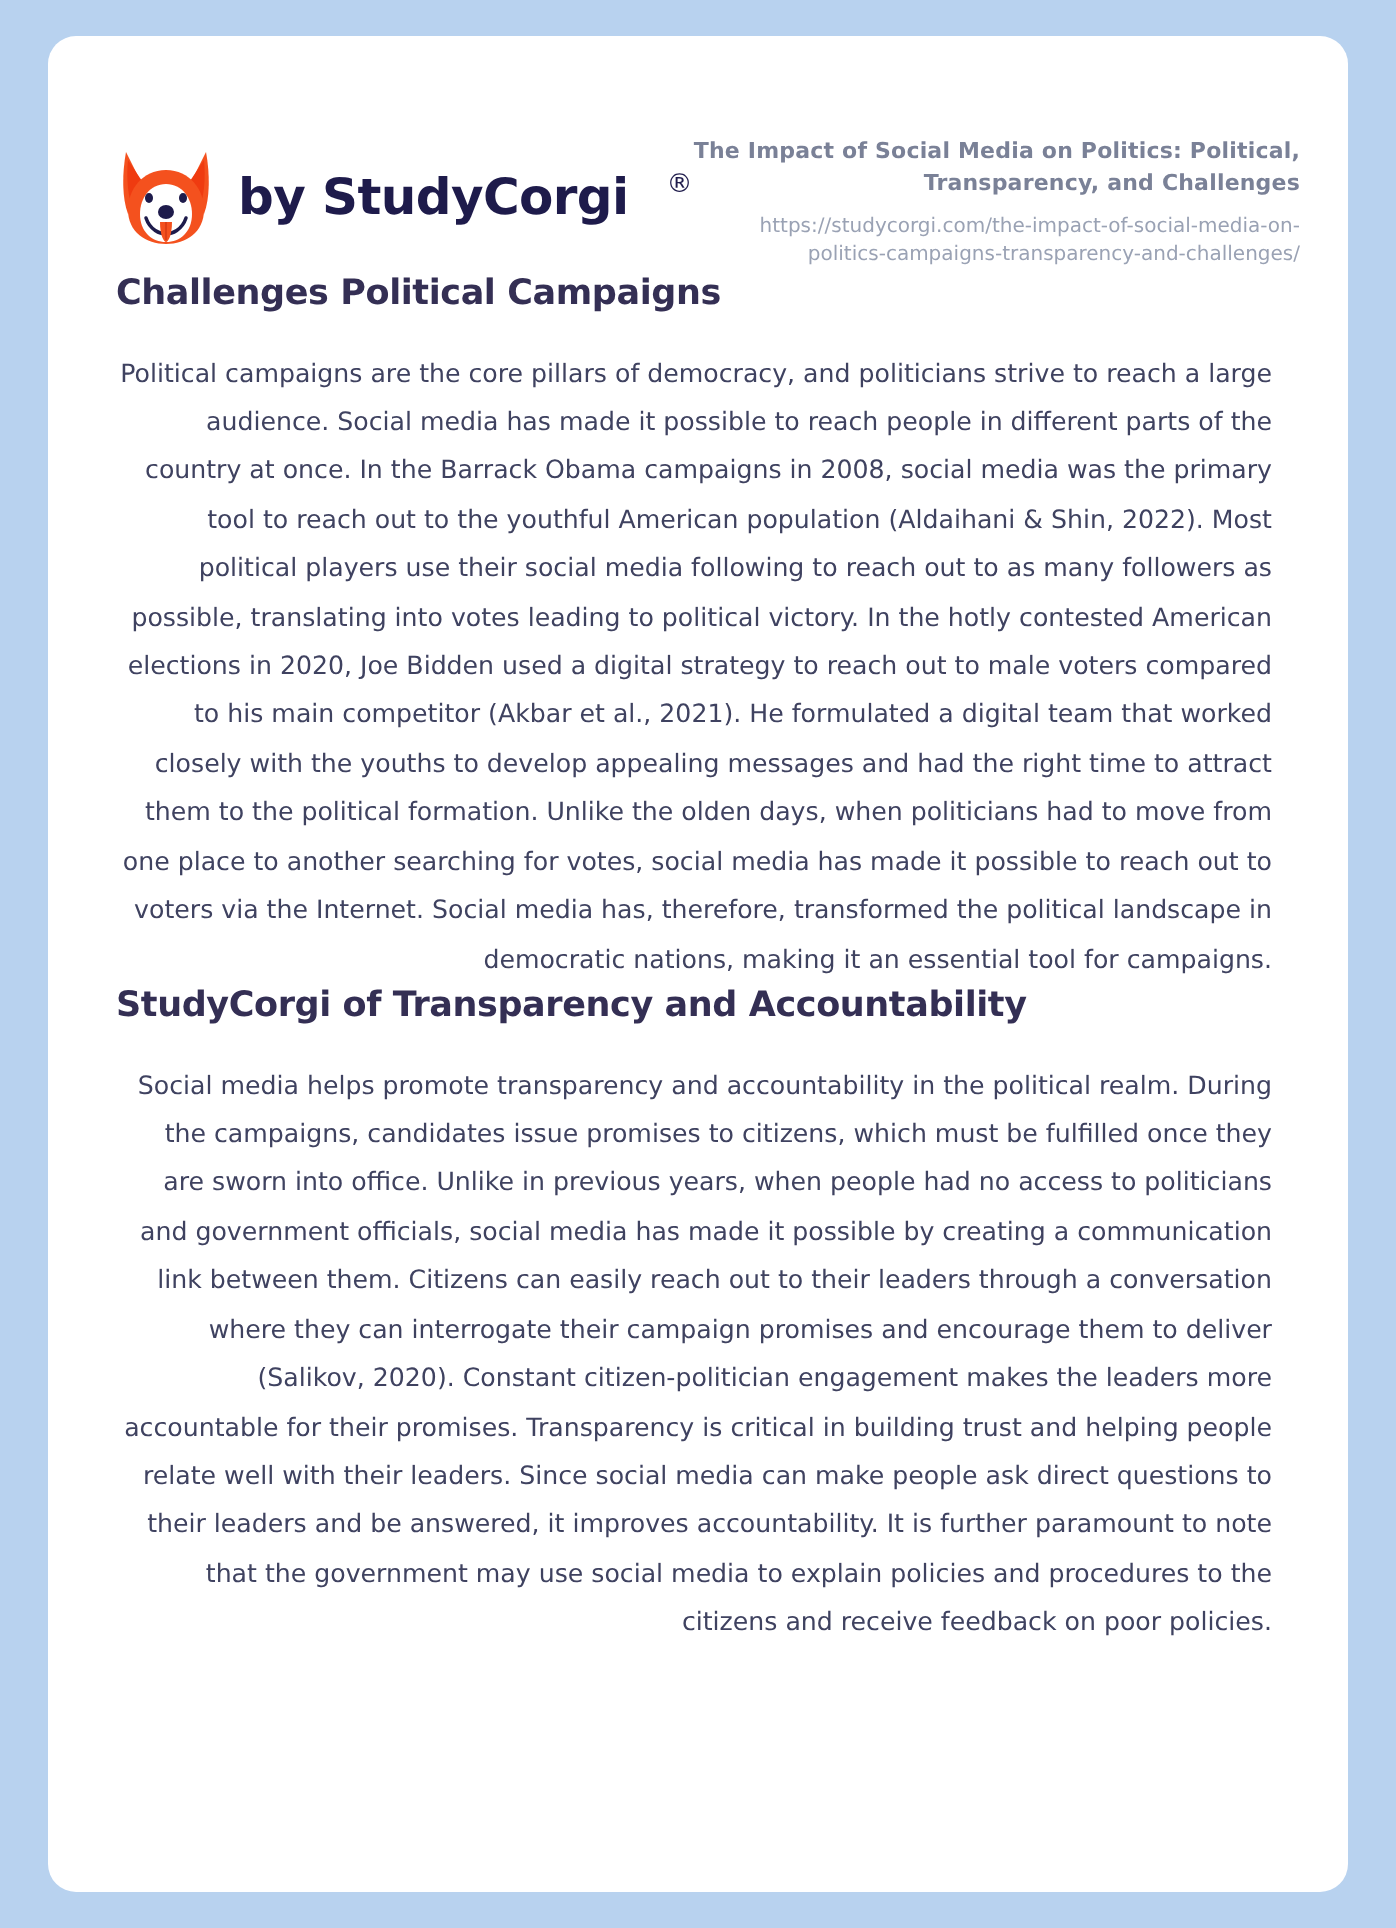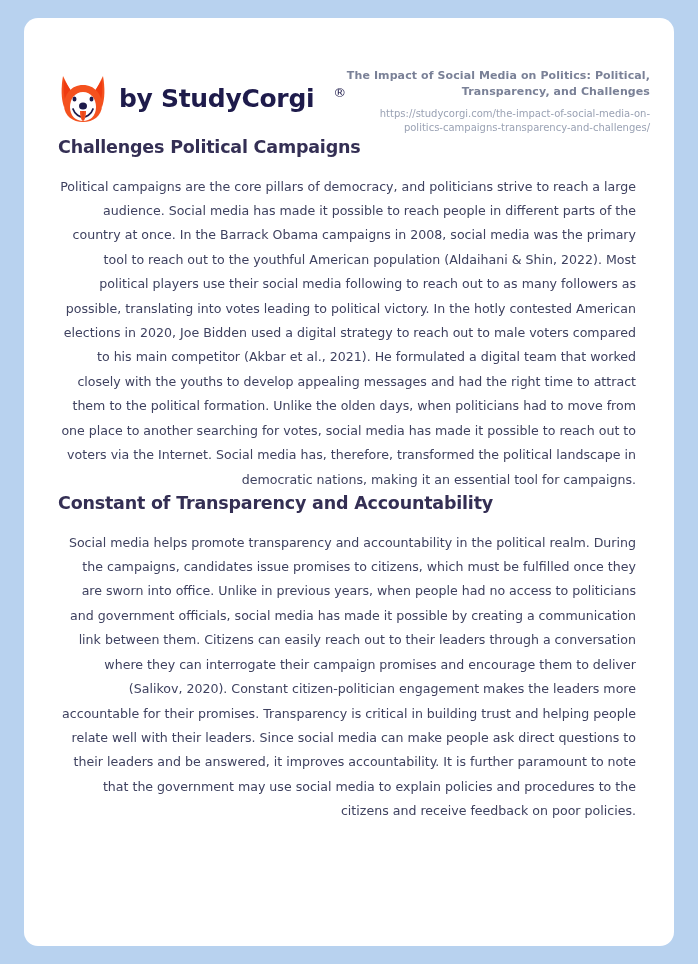--- a/index.html
+++ b/index.html
@@ -146,18 +146,18 @@
       <div class="doc-url">https://studycorgi.com/the-impact-of-social-media-on-politics-campaigns-transparency-and-challenges/</div>
     </div>
 
   </div>
 
   <div class="content">
 
     <h2 class="section-heading sec-1">Challenges Political Campaigns</h2>
     <p class="body-text">Political campaigns are the core pillars of democracy, and politicians strive to reach a large audience. Social media has made it possible to reach people in different parts of the country at once. In the Barrack Obama campaigns in 2008, social media was the primary tool to reach out to the youthful American population (Aldaihani &amp; Shin, 2022). Most political players use their social media following to reach out to as many followers as possible, translating into votes leading to political victory. In the hotly contested American elections in 2020, Joe Bidden used a digital strategy to reach out to male voters compared to his main competitor (Akbar et al., 2021). He formulated a digital team that worked closely with the youths to develop appealing messages and had the right time to attract them to the political formation. Unlike the olden days, when politicians had to move from one place to another searching for votes, social media has made it possible to reach out to voters via the Internet. Social media has, therefore, transformed the political landscape in democratic nations, making it an essential tool for campaigns.</p>
 
-    <h2 class="section-heading sec-2">Constant of Transparency and Accountability</h2>
+    <h2 class="section-heading sec-2">StudyCorgi of Transparency and Accountability</h2>
     <p class="body-text">Social media helps promote transparency and accountability in the political realm. During the campaigns, candidates issue promises to citizens, which must be fulfilled once they are sworn into office. Unlike in previous years, when people had no access to politicians and government officials, social media has made it possible by creating a communication link between them. Citizens can easily reach out to their leaders through a conversation where they can interrogate their campaign promises and encourage them to deliver (Salikov, 2020). Constant citizen-politician engagement makes the leaders more accountable for their promises. Transparency is critical in building trust and helping people relate well with their leaders. Since social media can make people ask direct questions to their leaders and be answered, it improves accountability. It is further paramount to note that the government may use social media to explain policies and procedures to the citizens and receive feedback on poor policies.</p>
 
   </div>
 
 </div>
 
 </body></html>

